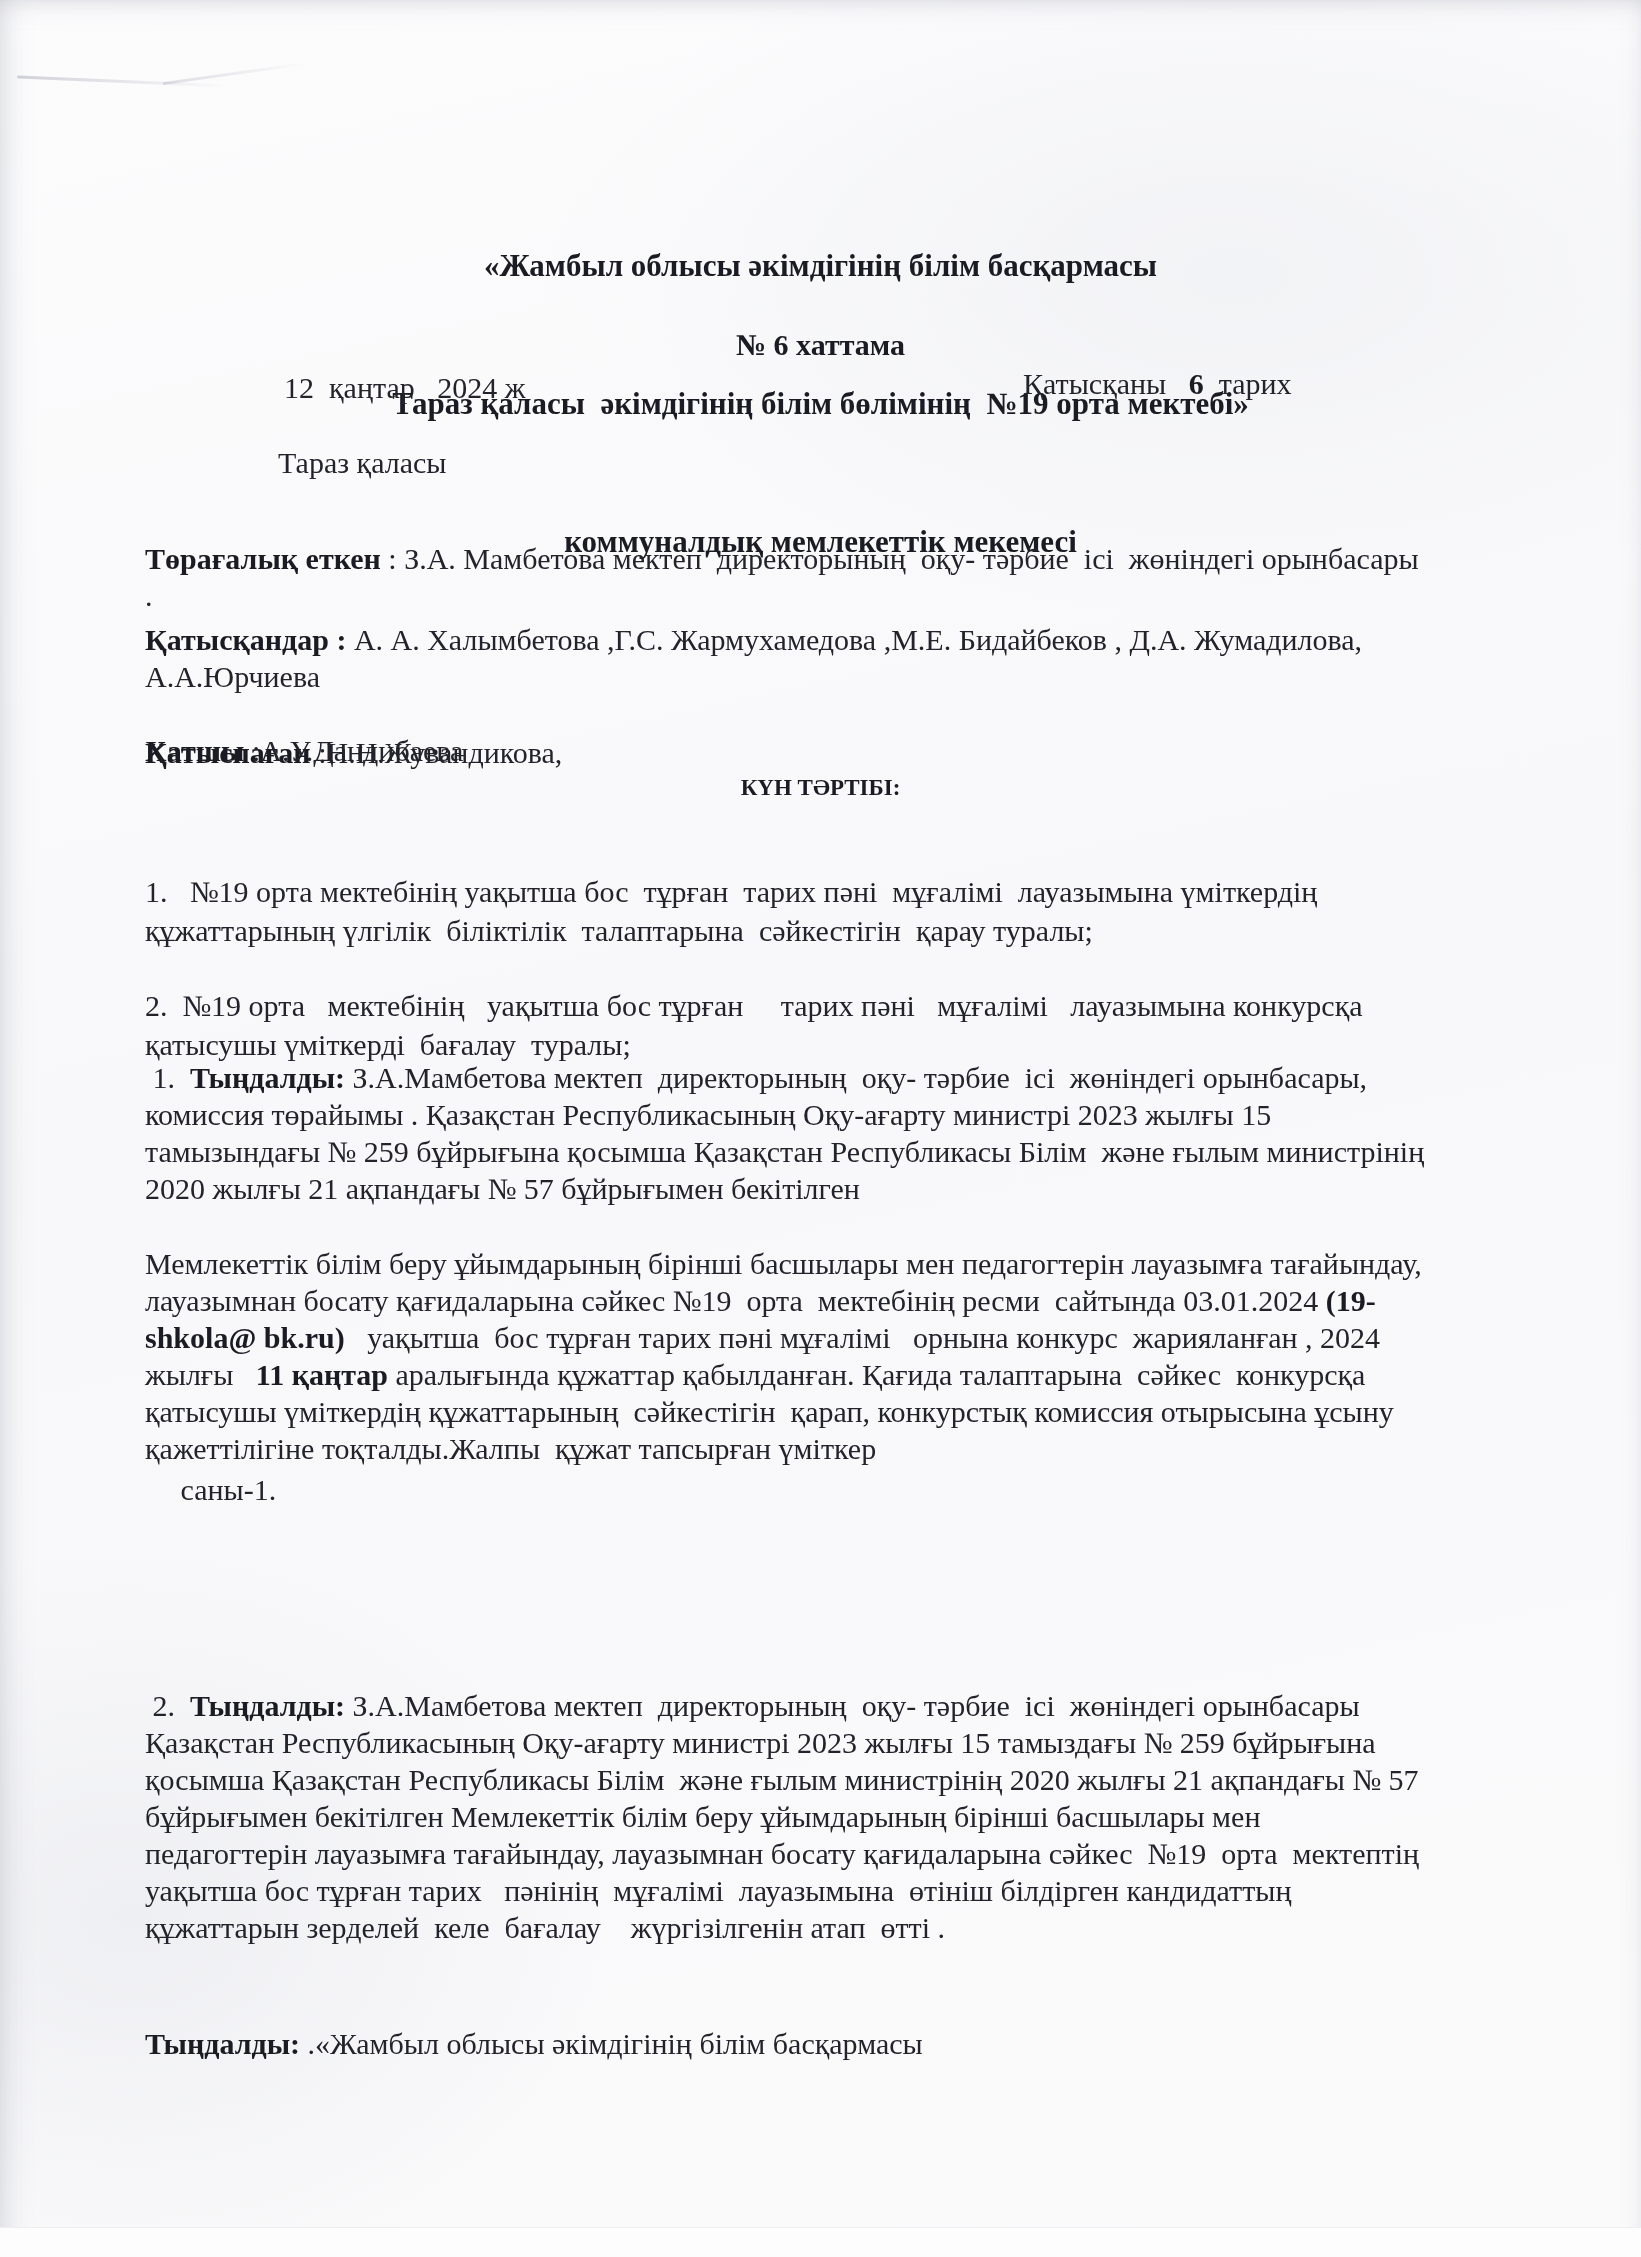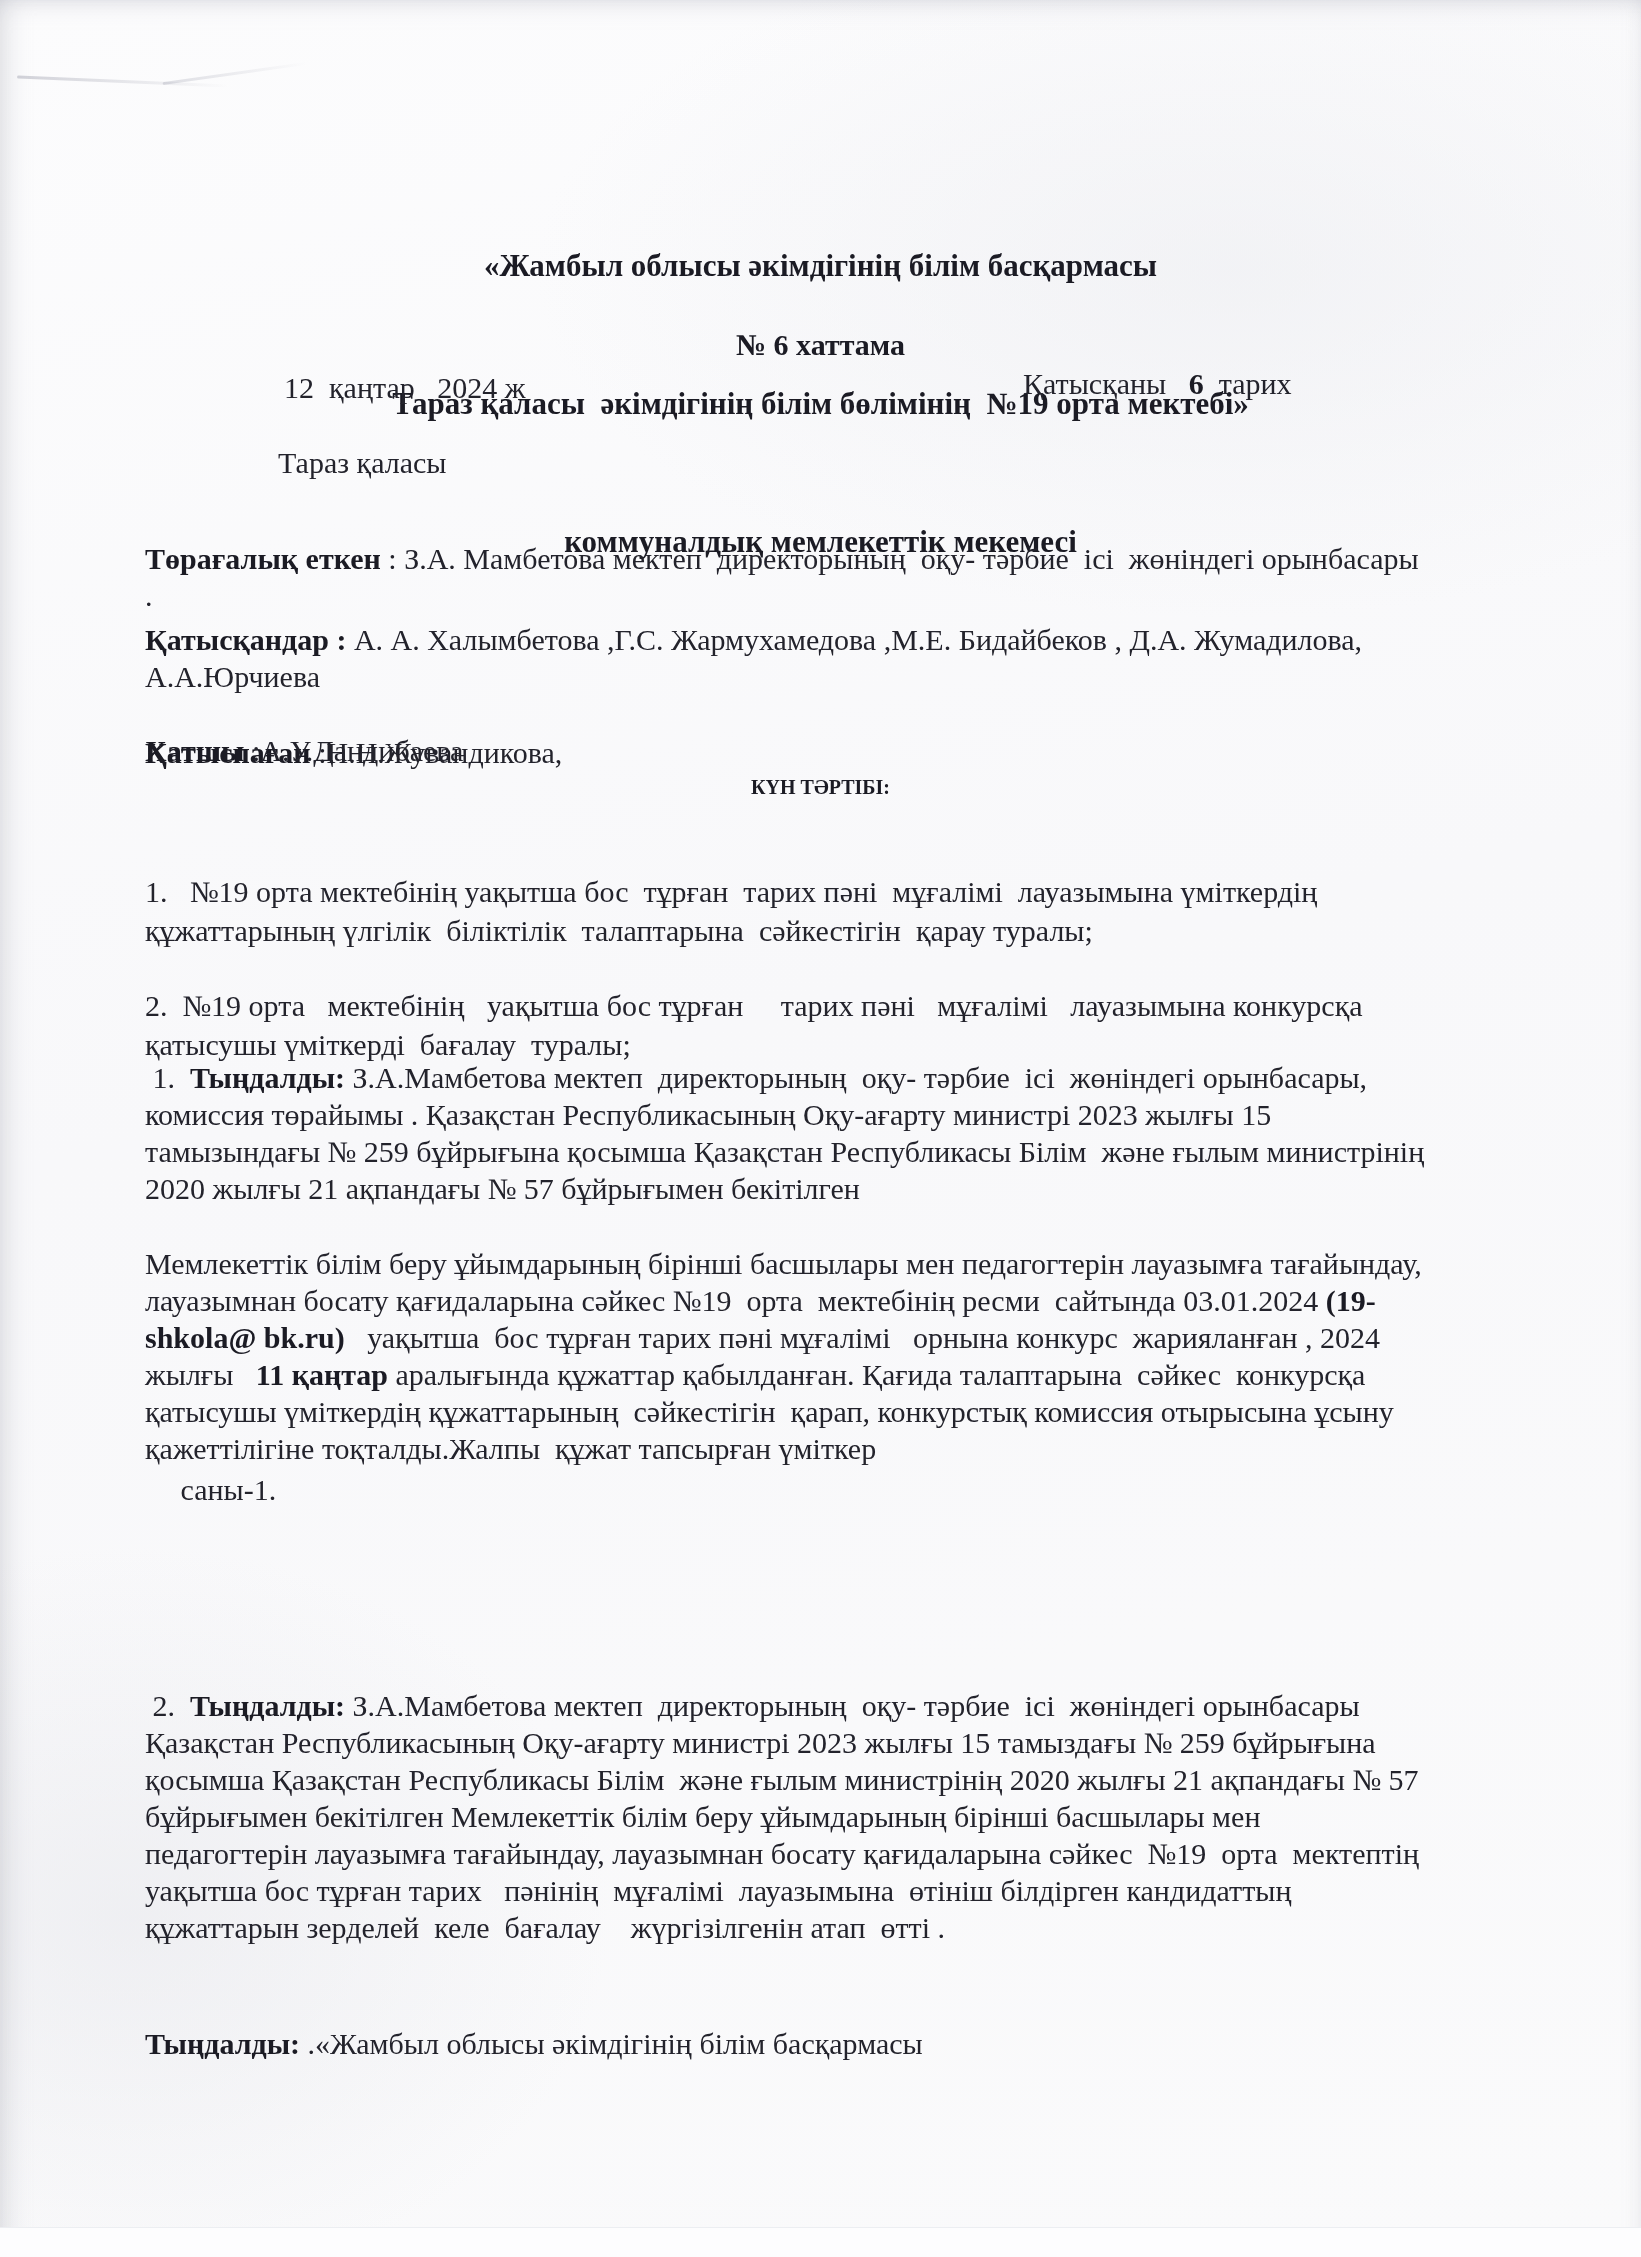--- a/index.html
+++ b/index.html
@@ -43,21 +43,21 @@
   b{font-weight:bold;color:#1b1b24;}
   .org{top:151px;font-size:31px;line-height:46px;}
   .title{top:326px;font-size:30px;}
   .date{left:272px;width:auto;top:369px;margin-left:12px;}
   .attended{left:1023px;width:auto;top:365px;}
   .city{top:444px;left:278px;width:auto;}
   .chair{top:510px;}
   .participants{top:591px;}
   .absent{top:704px;}
   .secretary{top:702px;}
-  .agenda-title{top:769px;font-size:20px;}
+  .agenda-title{top:769px;font-size:23px;}
   .agenda1{top:842px;line-height:39px;}
   .agenda2{top:956px;line-height:39px;}
   .heard1{top:1029px;}
   .heard1b{top:1215px;}
   .countline{top:1471px;margin-left:28px;}
   .candidate{top:1537px;line-height:39px;text-indent:135px;}
   .heard2{top:1657px;}
   .heard3{top:1995px;}
 </style>
 </head>

